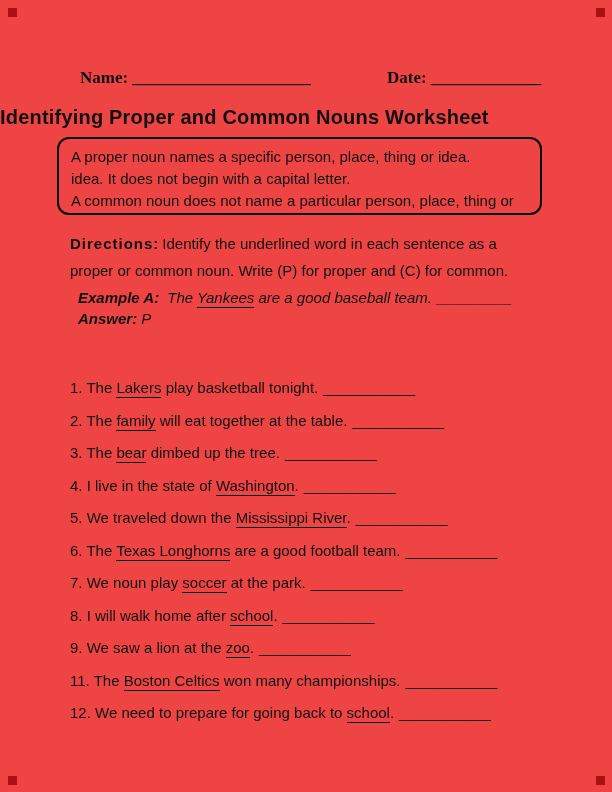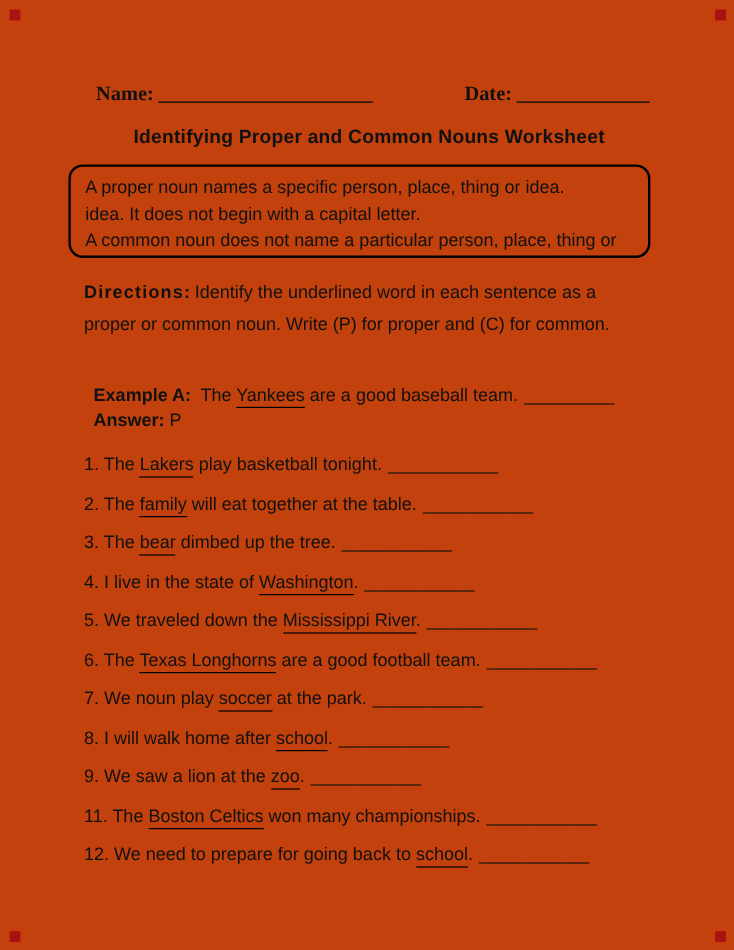--- a/index.html
+++ b/index.html
@@ -1,42 +1,42 @@
 <!DOCTYPE html>
 <html><head>
 <meta charset="utf-8">
 <style>
   html,body{margin:0;padding:0;background:#ffffff;}
-  .page{position:relative;width:612px;height:792px;background:#c2410c;color:#111;
+  .page{position:relative;width:612px;height:792px;background:#ef4444;color:#111;
         font-family:"Liberation Sans",sans-serif;overflow:hidden;}
   .corner{position:absolute;width:9px;height:9px;background:#aa1111;}
   .corner.tl{top:8px;left:8px;}
   .corner.tr{top:8px;right:7px;}
   .corner.bl{bottom:7px;left:8px;}
   .corner.br{bottom:7px;right:7px;}
 
   .hdr-name{position:absolute;top:68px;left:80px;
         font-family:"Liberation Serif",serif;font-weight:bold;font-size:17px;}
   .hdr-date{position:absolute;top:68px;left:387px;
         font-family:Liberation Serif, serif;font-weight:bold;font-size:17px;}
   .hdr-name .lbl,.hdr-date .lbl{margin-right:4px;}
 
-  .title{position:absolute;top:106px;left:0;width:504px;text-align:right;
-        font-weight:bold;font-size:16px;letter-spacing:0.2px;}
+  .title{position:absolute;top:106px;left:0;width:504px;text-align:left;
+        font-weight:bold;font-size:20px;letter-spacing:0.2px;}
 
   .defbox{position:absolute;top:137px;left:57px;width:485px;height:78px;
         box-sizing:border-box;border:2px solid #000;border-radius:12px;
         padding:7px 12px 12px 12px;font-size:15px;line-height:22px;}
 
   .directions{position:absolute;top:230px;left:70px;width:505px;
         font-size:15px;line-height:27px;}
   .dir-label{font-weight:bold;letter-spacing:1px;margin-right:3px;}
 
   .example{position:absolute;top:287px;left:78px;font-size:15px;line-height:21px;
-        margin-top:32px;}
+        font-style:italic;}
   .ex-label,.ans-label{font-weight:bold;margin-right:4px;}
 
   .items{position:absolute;top:341px;left:70px;width:520px;font-size:15px;margin-top:39px;}
   .item{line-height:15.5px;margin-bottom:17px;white-space:nowrap;}
 
   .uword{border-bottom:1.5px solid #000;padding-bottom:1px;}
   .blank{margin-left:5px;}
 </style>
 </head>
 <body>

